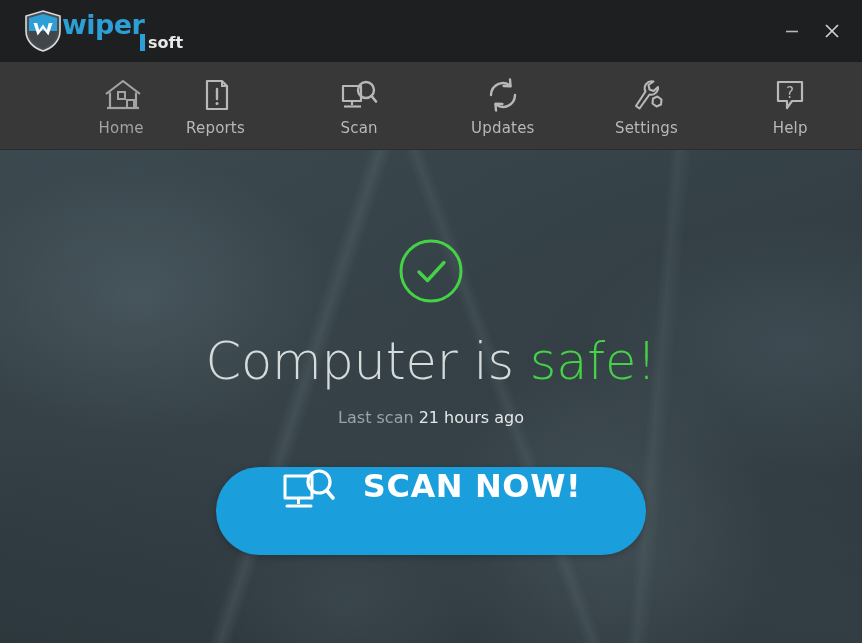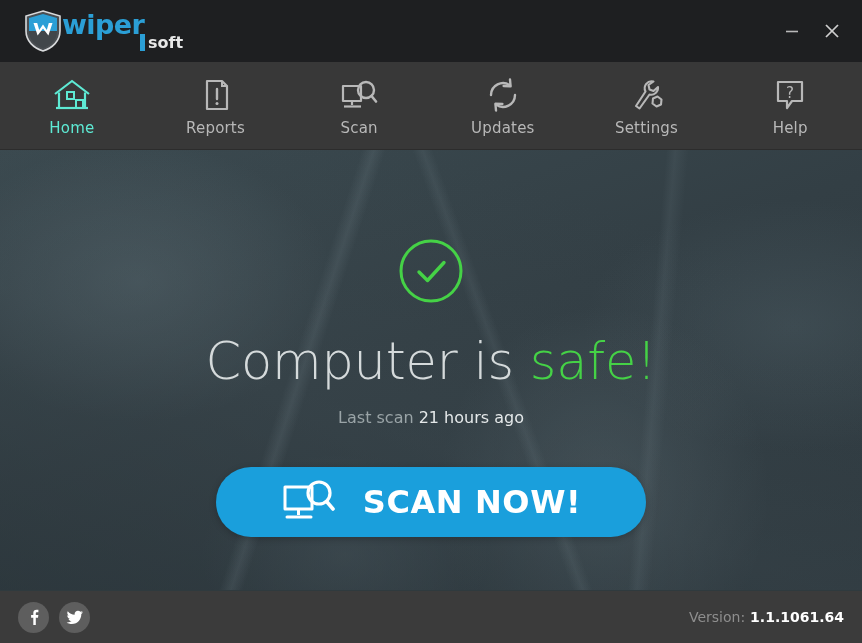--- a/index.html
+++ b/index.html
@@ -63,21 +63,21 @@
   }
   .nav-item {
     flex:1 1 0;
     display:flex; flex-direction:column;
     align-items:center; justify-content:center;
     gap:7px;
     cursor:pointer;
     color:#b8b8b8;
     padding-top:4px;
   }
-  .nav-item.active { color:#5eead4; }
+  .nav-item.active { color:#a3a3a3;align-items:flex-end; }
   .nav-icon { height:34px; display:flex; align-items:center; justify-content:center; }
   .nav-icon svg { display:block; }
   .nav-label {
     font-size:15px;
     font-family:"DejaVu Sans", sans-serif;
     letter-spacing:0.2px;
   }
 
   
   .hero {
@@ -127,24 +127,24 @@
     margin-top:17px;
     font-size:16px;
     font-family:"DejaVu Sans", sans-serif;
     color:#9aa4a7;
     white-space:nowrap;
   }
   .last-scan .strong { color:#e4e8e9; }
 
   .scan-btn {
     margin-top:40px;
-    width:430px; height:70px;
+    width:430px; height:88px;
     background:#1a9fdc;
     border:none; border-radius:45px;
-    display:flex; align-items:center; justify-content:center;
+    display:flex; align-items:flex-start; justify-content:center;
     gap:26px;
     cursor:pointer;
     box-shadow:0 2px 7px rgba(0,0,0,.22);
   }
   .scan-btn-icon { display:flex; }
   .scan-btn-icon svg { display:block; }
   .scan-btn-label {
     font-size:32px; font-weight:bold; color:#ffffff;
     font-family:"DejaVu Sans", sans-serif;
     letter-spacing:0.6px;
@@ -314,43 +314,14 @@
             <line x1="6" y1="39" x2="30" y2="39" stroke="#ffffff" stroke-width="3" stroke-linecap="round"></line>
             <circle cx="38" cy="15" r="11" fill="none" stroke="#ffffff" stroke-width="3.2"></circle>
             <line x1="45.6" y1="23.5" x2="52" y2="31" stroke="#ffffff" stroke-width="3.6" stroke-linecap="round"></line>
           </svg>
         </span>
         <span class="scan-btn-label">SCAN NOW!</span>
       </button>
     </div>
   </div>
 
-  <div class="footer">
-    <div class="social-row">
-      <div class="social-btn">
-        <svg width="18" height="18" viewBox="0 0 18 18">
-          <path d="M10.8 17 V9.8 H13 L13.35 7.1 H10.8 V5.45 C10.8 4.7 11 4.18 12.1 4.18 H13.4 V1.78
-                   C13.18 1.75 12.4 1.68 11.5 1.68 C9.6 1.68 8.3 2.82 8.3 4.92 V7.1 H6.1 V9.8 H8.3 V17 Z" fill="#ffffff"></path>
-        </svg>
-      </div>
-      <div class="social-btn">
-        <svg width="18" height="18" viewBox="0 0 18 18">
-          <path d="M17 4.2 C16.4 4.5 15.75 4.68 15.07 4.77 C15.77 4.35 16.3 3.69 16.55 2.9
-                   C15.9 3.29 15.18 3.57 14.41 3.72 C13.79 3.06 12.92 2.65 11.95 2.65
-                   C10.1 2.65 8.6 4.15 8.6 6 C8.6 6.27 8.63 6.52 8.69 6.77
-                   C5.9 6.63 3.43 5.3 1.78 3.27 C1.49 3.77 1.32 4.35 1.32 4.97
-                   C1.32 6.14 1.92 7.17 2.82 7.77 C2.27 7.75 1.75 7.6 1.3 7.35 V7.39
-                   C1.3 9.01 2.45 10.37 3.98 10.68 C3.7 10.75 3.4 10.79 3.1 10.79
-                   C2.88 10.79 2.67 10.77 2.46 10.73 C2.89 12.06 4.13 13.04 5.6 13.06
-                   C4.45 13.96 3.01 14.5 1.44 14.5 C1.17 14.5 0.9 14.48 0.64 14.45
-                   C2.13 15.4 3.9 15.96 5.8 15.96 C11.94 15.96 15.3 10.87 15.3 6.46
-                   C15.3 6.32 15.3 6.17 15.29 6.03 C15.94 5.56 16.5 4.97 17 4.2 Z" fill="#ffffff"></path>
-        </svg>
-      </div>
-    </div>
-
-    <div class="version">
-      <span>Version:</span>
-      <span class="num">1.1.1061.64</span>
-    </div>
-  </div>
 
 </div>
 
 </body></html>

